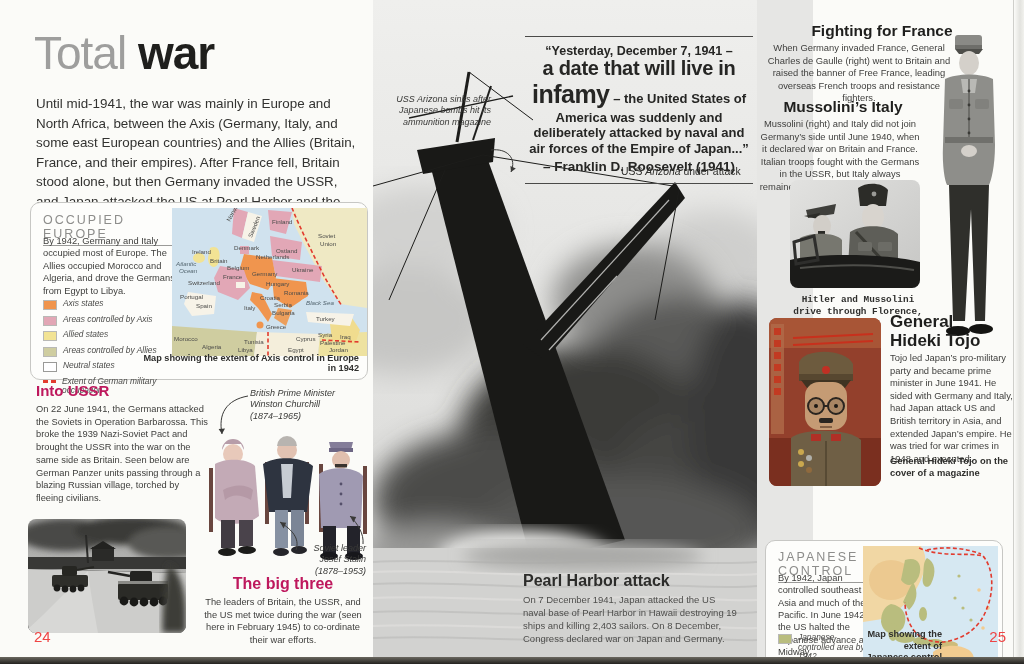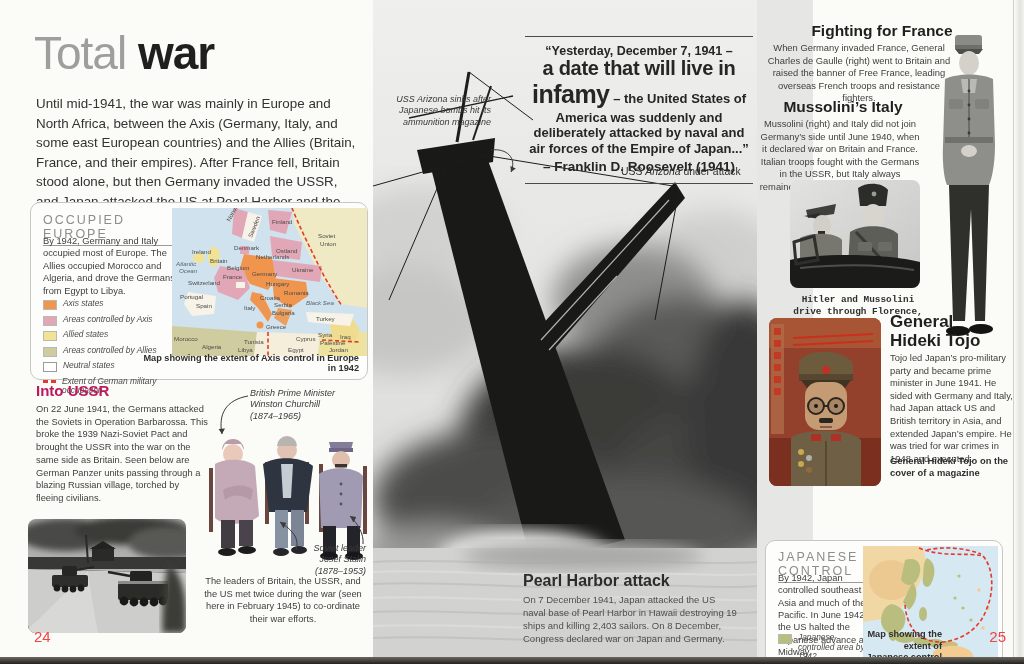--- a/index.html
+++ b/index.html
@@ -313,20 +313,21 @@
       <path d="M150,128 l6.2,1 l-2.8,5.4 Z" fill="#3a3a38" stroke="none"></path>
     </g>
   </svg>
   <div class="abs ann ann-churchill">British Prime Minister
 Winston Churchill
 (1874–1965)</div>
   <div class="abs ann ann-stalin">Soviet leader
 Josef Stalin
 (1878–1953)</div>
   <div class="abs b3-text">
+    <div class="h2">The big three</div>
     <div class="smalltext">The leaders of Britain, the USSR, and the US met twice during the war (seen here in February 1945) to co-ordinate their war efforts.</div>
   </div>
   <div class="abs pagenum pn-left">24</div>
 
   <div class="abs centre">
     <svg width="384" height="657" viewBox="0 0 384 657" style="position:absolute;left:0;top:0">
       <defs>
         <linearGradient id="sky" x1="0" y1="0" x2="0" y2="1">
           <stop offset="0" stop-color="#efefed"></stop>
             <stop offset="0.55" stop-color="#e2e2e0"></stop>

